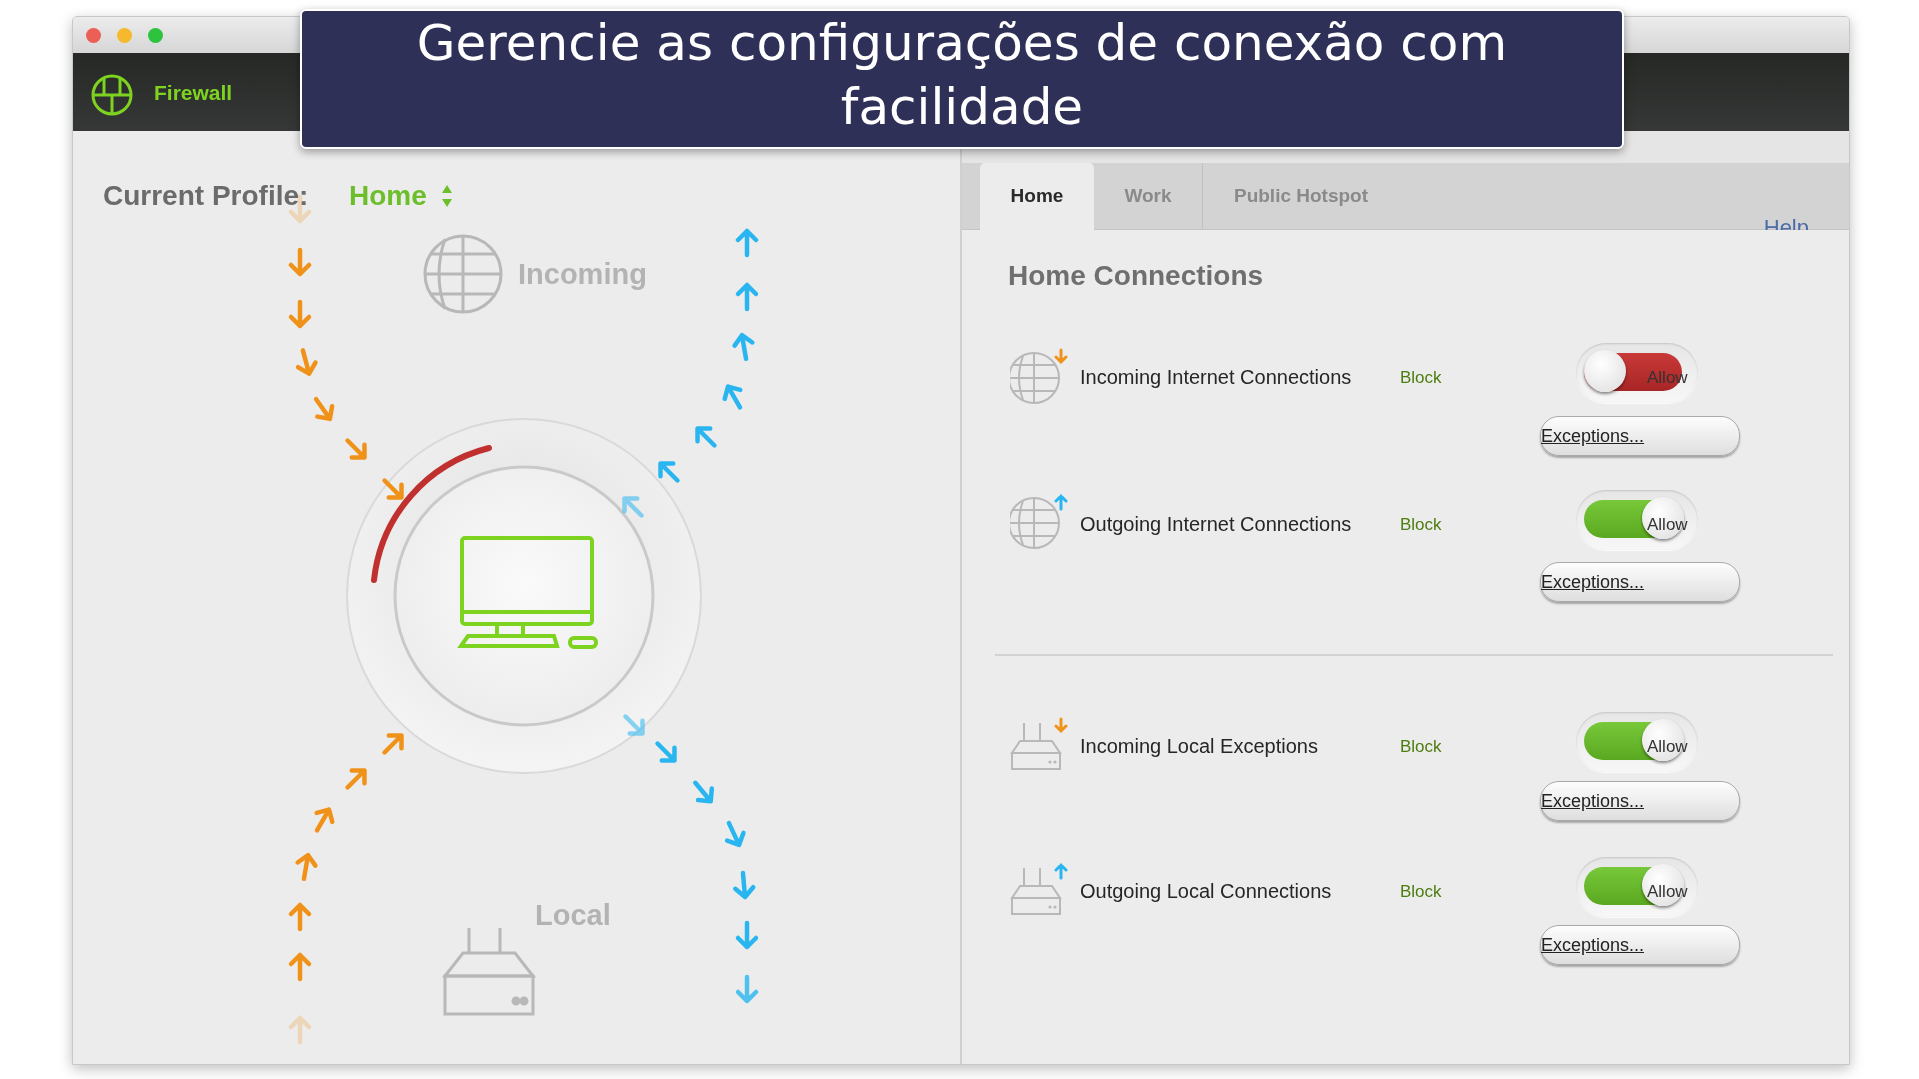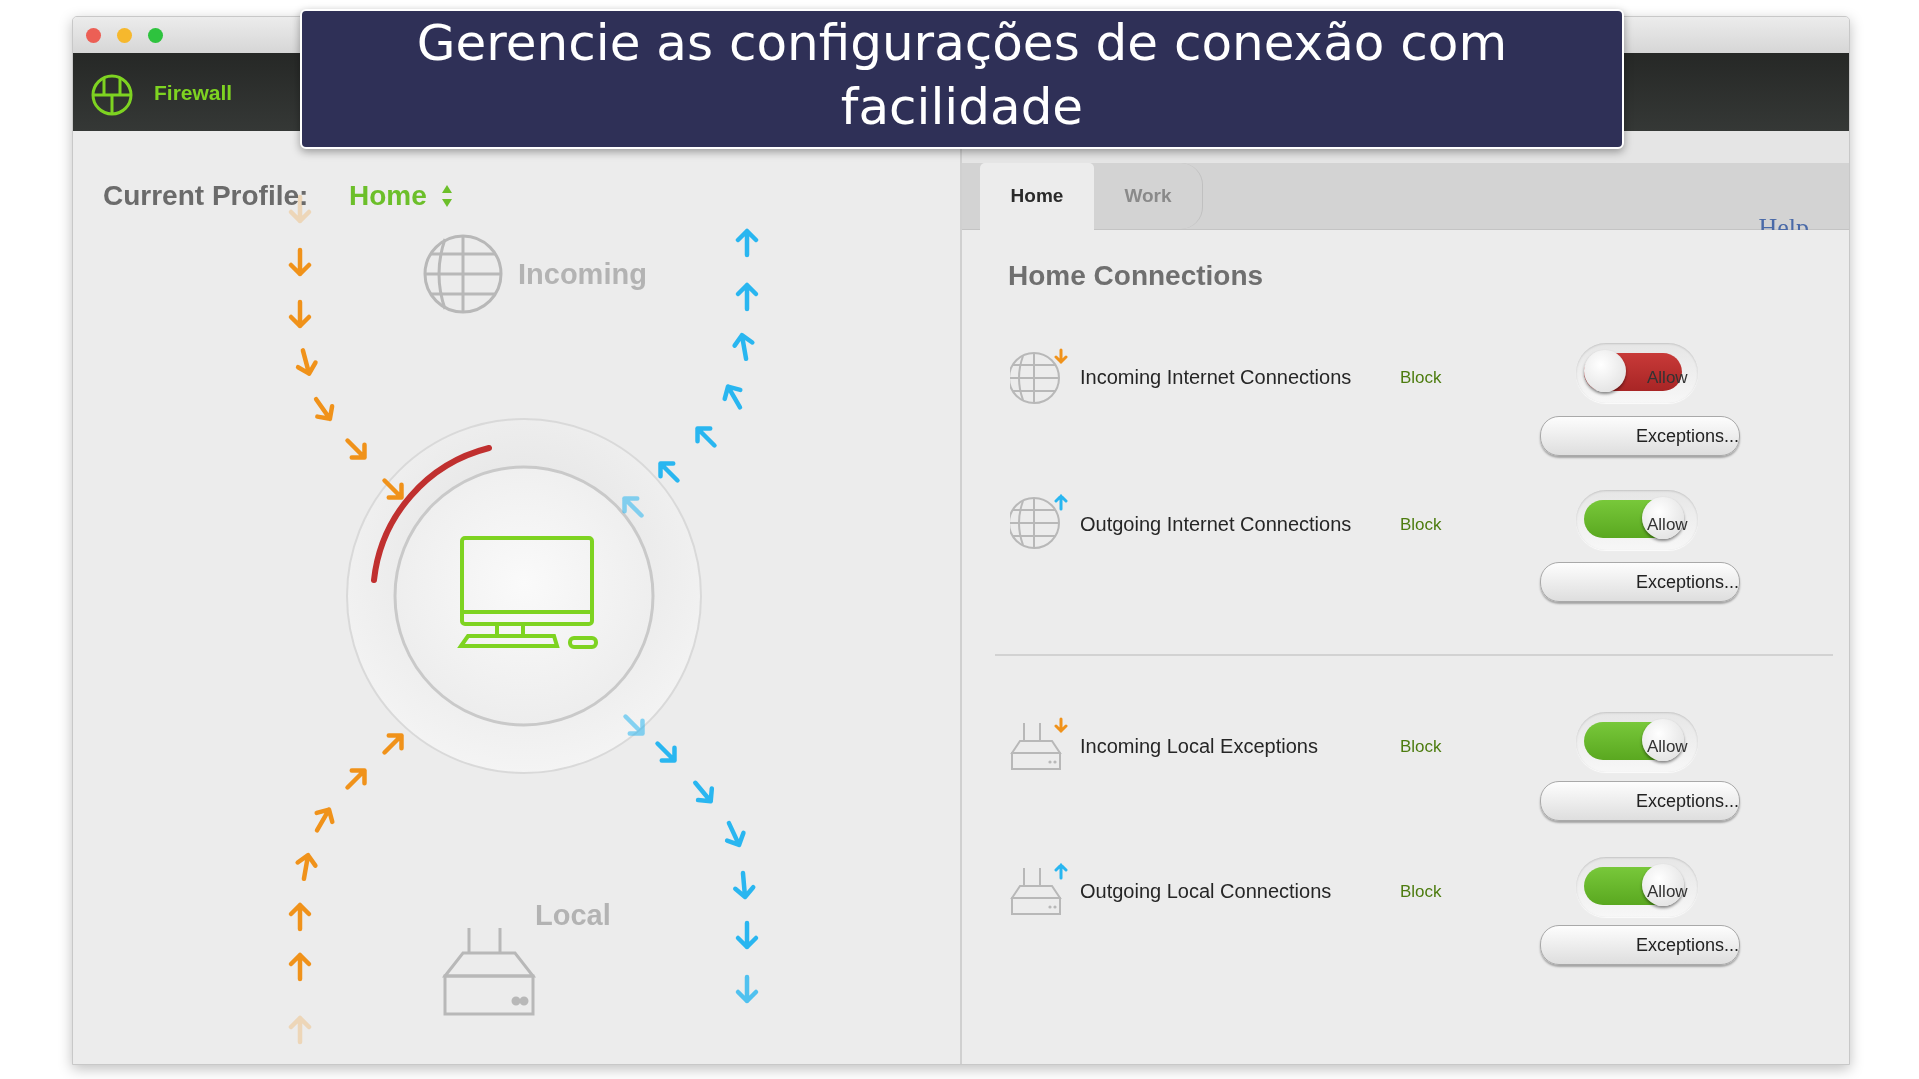--- a/index.html
+++ b/index.html
@@ -16,34 +16,34 @@
   .left-panel{position:absolute;left:0;top:114px;width:887px;height:933px;background:#ececec;border-right:2px solid #d0d0d0;}
   .profile-label{position:absolute;left:30px;top:49px;font-size:28px;font-weight:bold;color:#6b6b6b;}
   .profile-value{position:absolute;left:276px;top:49px;font-size:28px;font-weight:bold;color:#6cbf2a;cursor:pointer;}
   .profile-stepper{position:absolute;left:367px;top:52px;width:14px;height:26px;}
   .node-label{position:absolute;font-size:29px;font-weight:bold;color:#b3b3b3;}
   .diagram{position:absolute;left:0;top:0;width:887px;height:933px;}
   .right-panel{position:absolute;left:889px;top:114px;width:887px;height:933px;background:#e5e5e5;}
   .tabbar{position:absolute;left:0;top:32px;width:100%;height:66px;background:#d3d3d3;border-bottom:1px solid #c4c4c4;}
   .tab{position:absolute;top:0;height:66px;line-height:66px;font-size:19px;font-weight:bold;color:#8a8a8a;text-align:center;cursor:pointer;}
   .tab.active{background:#ececec;color:#2a2a2a;border-radius:5px 5px 0 0;height:67px;}
-  .tab.sep{border-right:1px solid #c0c0c0;border-radius:22px;}
-  .help{position:absolute;right:40px;top:32px;line-height:66px;font-size:26px;color:#4a6aa8;text-decoration:underline;cursor:pointer;font-family:Liberation Serif, serif;}
+  .tab.sep{border-right:1px solid #c0c0c0;}
+  .help{position:absolute;right:40px;top:32px;line-height:66px;font-size:22px;color:#4a6aa8;text-decoration:underline;cursor:pointer;}
   .content{position:absolute;left:0;top:99px;width:100%;height:984px;background:#ececec;}
   .section-title{position:absolute;left:46px;top:30px;font-size:28px;font-weight:bold;color:#6f6f6f;}
   .row-icon{position:absolute;width:58px;height:58px;}
   .row-label{position:absolute;left:118px;font-size:20px;color:#262626;}
   .block-label{position:absolute;left:438px;font-size:17px;color:#4d7c0f;}
   .allow-label{position:absolute;left:655px;font-size:17px;color:#333;margin-left:30px;}
   .toggle-well{position:absolute;left:614px;width:122px;height:60px;border-radius:30px;background:linear-gradient(#e6e6e6,#f7f7f7);box-shadow:inset 0 1px 2px rgba(0,0,0,.15),0 1px 1px rgba(255,255,255,.8);cursor:pointer;}
   .toggle-track{position:absolute;left:8px;top:10px;width:98px;height:38px;border-radius:19px;}
   .toggle-track.off{background:linear-gradient(#c83a38,#a82525);}
   .toggle-track.on{background:linear-gradient(#78c83a,#5aa820);}
   .toggle-knob{position:absolute;top:-3px;width:42px;height:42px;border-radius:50%;background:radial-gradient(circle at 40% 35%,#ffffff,#dcdcdc);box-shadow:0 2px 3px rgba(0,0,0,.45);}
-  .exc-btn{position:absolute;left:578px;width:198px;height:38px;border-radius:19px;background:linear-gradient(#fdfdfd,#dedede);border:1px solid #a9a9a9;box-shadow:0 2px 2px rgba(0,0,0,.3);font-size:18px;color:#222;text-align:right;line-height:38px;cursor:pointer;}
+  .exc-btn{position:absolute;left:578px;width:198px;height:38px;border-radius:19px;background:linear-gradient(#fdfdfd,#dedede);border:1px solid #a9a9a9;box-shadow:0 2px 2px rgba(0,0,0,.3);font-size:18px;color:#222;text-align:left;line-height:38px;cursor:pointer;text-decoration:underline;}
   .divider{position:absolute;left:33px;top:424px;width:838px;height:2px;background:#d2d2d2;}
   .banner{position:absolute;left:300px;top:9px;width:1324px;height:140px;background:#2f3057;border-radius:6px;box-shadow:0 3px 8px rgba(0,0,0,.35);border:2px solid #ffffff;box-sizing:border-box;color:#ffffff;text-align:center;font-family:"DejaVu Sans","Liberation Sans",sans-serif;font-size:50px;line-height:64px;}
 </style>
 </head>
 <body>
 
 <div class="window">
   <div class="titlebar">
     <span class="light red"></span>
     <span class="light yellow"></span>
@@ -137,20 +137,21 @@
       <path d="M 2 16 L 7 24 L 12 16 Z" fill="#6cbf2a"></path>
     </svg>
     <span class="node-label" style="left:445px;top:127px;">Incoming</span>
     <span class="node-label" style="left:462px;top:768px;">Local</span>
   </div>
 
   <div class="right-panel">
     <div class="tabbar">
       <span class="tab active" style="left:18px;width:114px;">Home</span>
       <span class="tab sep" style="left:132px;width:108px;">Work</span>
+      <span class="tab" style="left:241px;width:196px;">Public Hotspot</span>
       <span class="help">Help</span>
     </div>
     <div class="content">
       <span class="section-title">Home Connections</span>
 
       <div>
         <svg class="row-icon" style="left:48px;top:118px;" viewBox="0 0 58 58">
           <g stroke="#b8b8b8" stroke-width="2" fill="none">
               <circle cx="24" cy="30" r="25"></circle>
               <line x1="-1" y1="30" x2="49" y2="30"></line>

